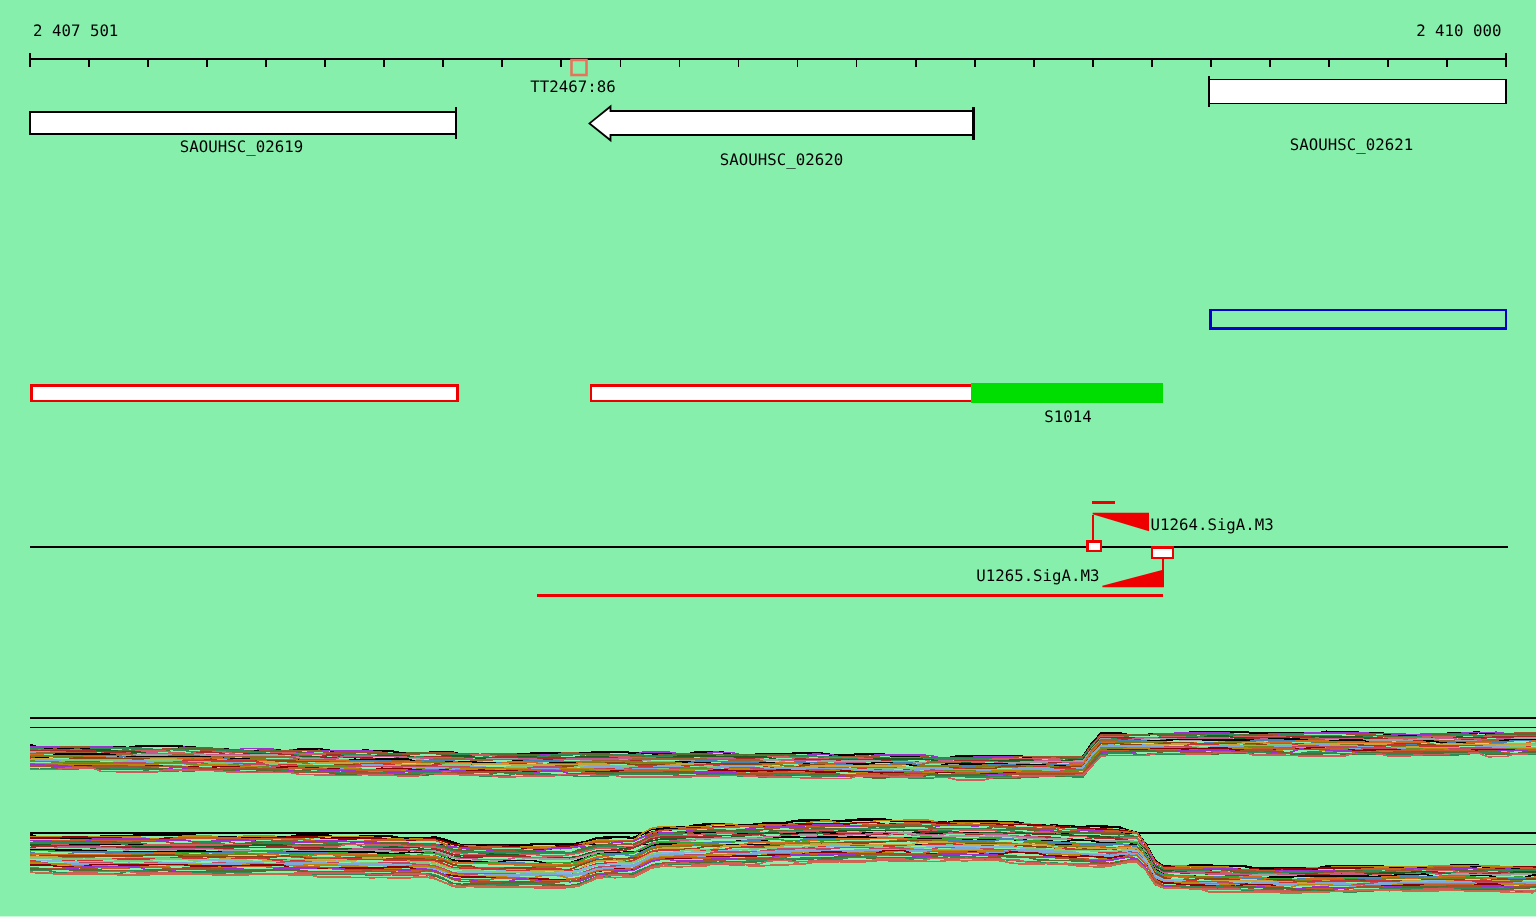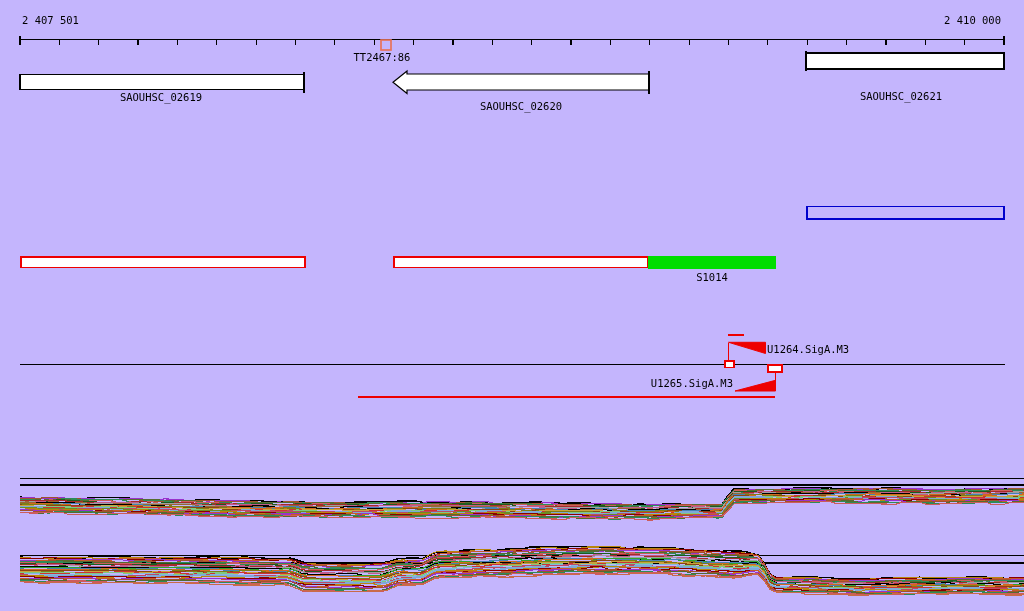--- a/index.html
+++ b/index.html
@@ -1,16 +1,16 @@
 <!DOCTYPE html>
 <html><head>
 <meta charset="utf-8">
 <style>
   html,body{margin:0;padding:0;background:#ffffff;}
-  .canvas{position:relative;width:1024px;height:611px;background:#c4b5fd;overflow:hidden;}
+  .canvas{position:relative;width:1024px;height:611px;background:#86efac;overflow:hidden;}
   svg{position:absolute;left:0;top:0;}
   text{font-family:"DejaVu Sans Mono","Liberation Mono",monospace;font-size:10.5px;fill:#000000;}
 </style>
 </head>
 <body>
 
 <div class="canvas">
   <svg id="scene" width="1024" height="611" viewBox="0 0 1024 611">
     <g id="shape-layer">
         <line x1="20" y1="39.5" x2="1004" y2="39.5" stroke="#000000" stroke-width="1.3" shape-rendering="crispEdges"></line>

